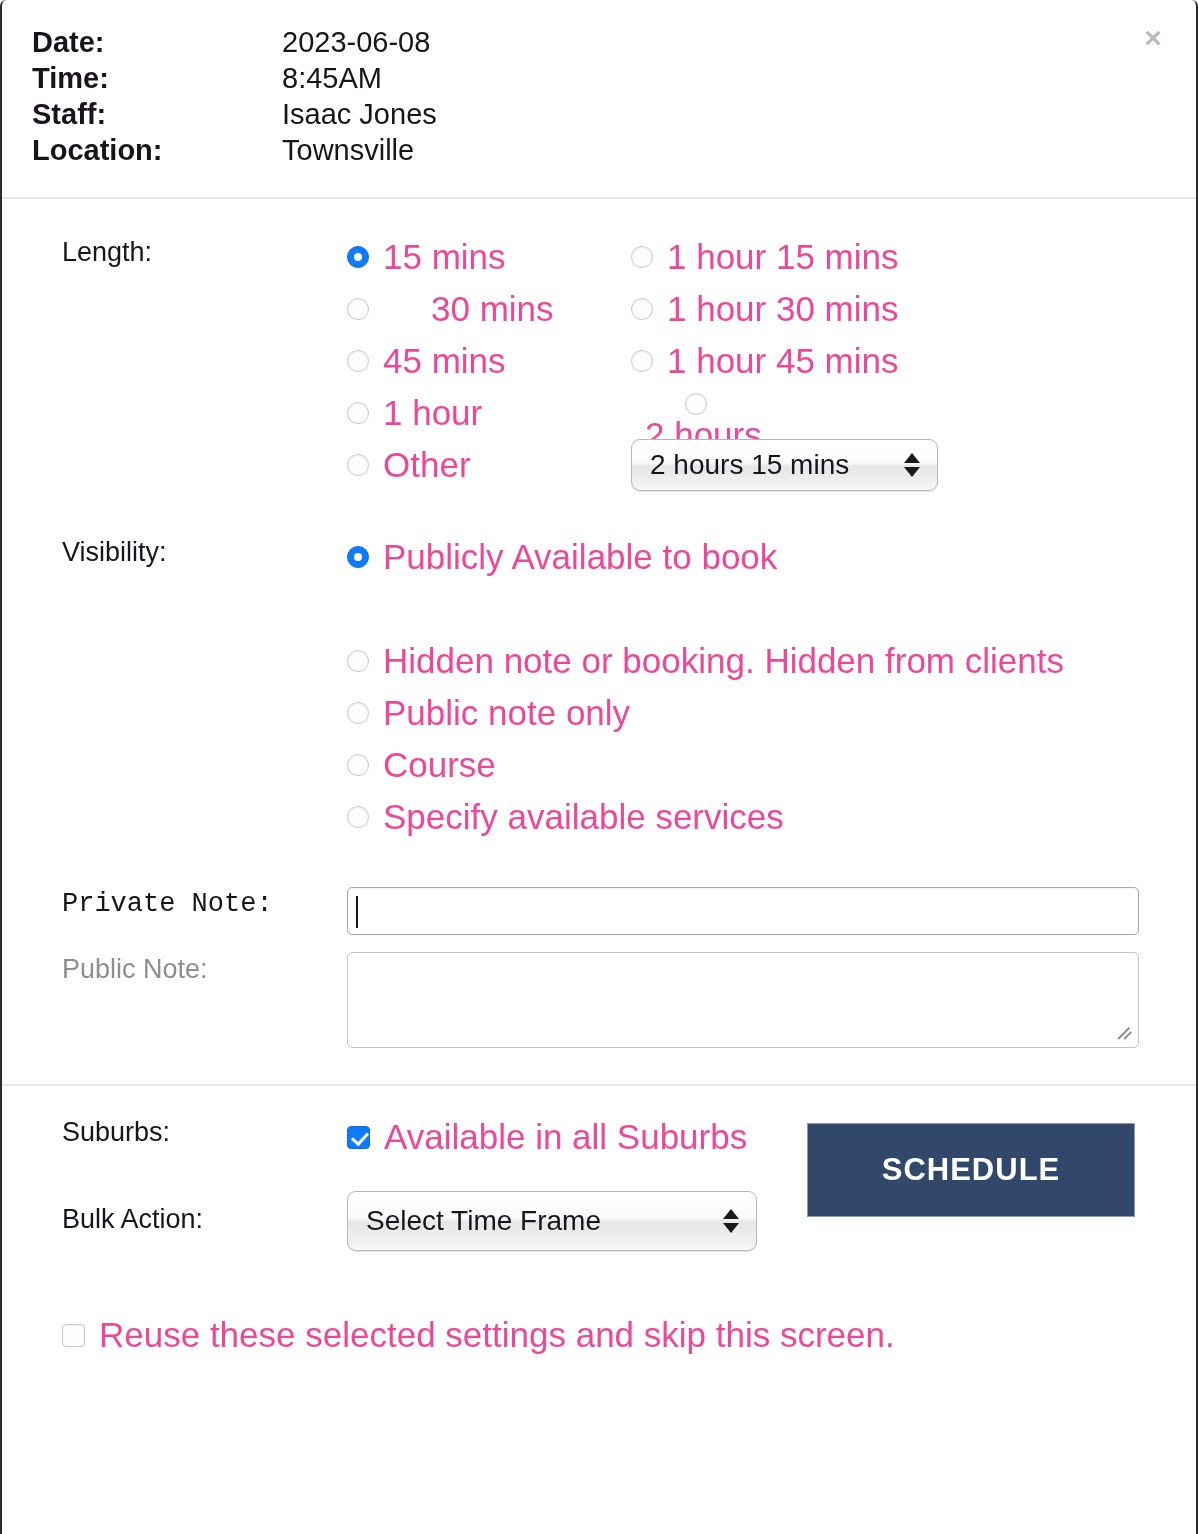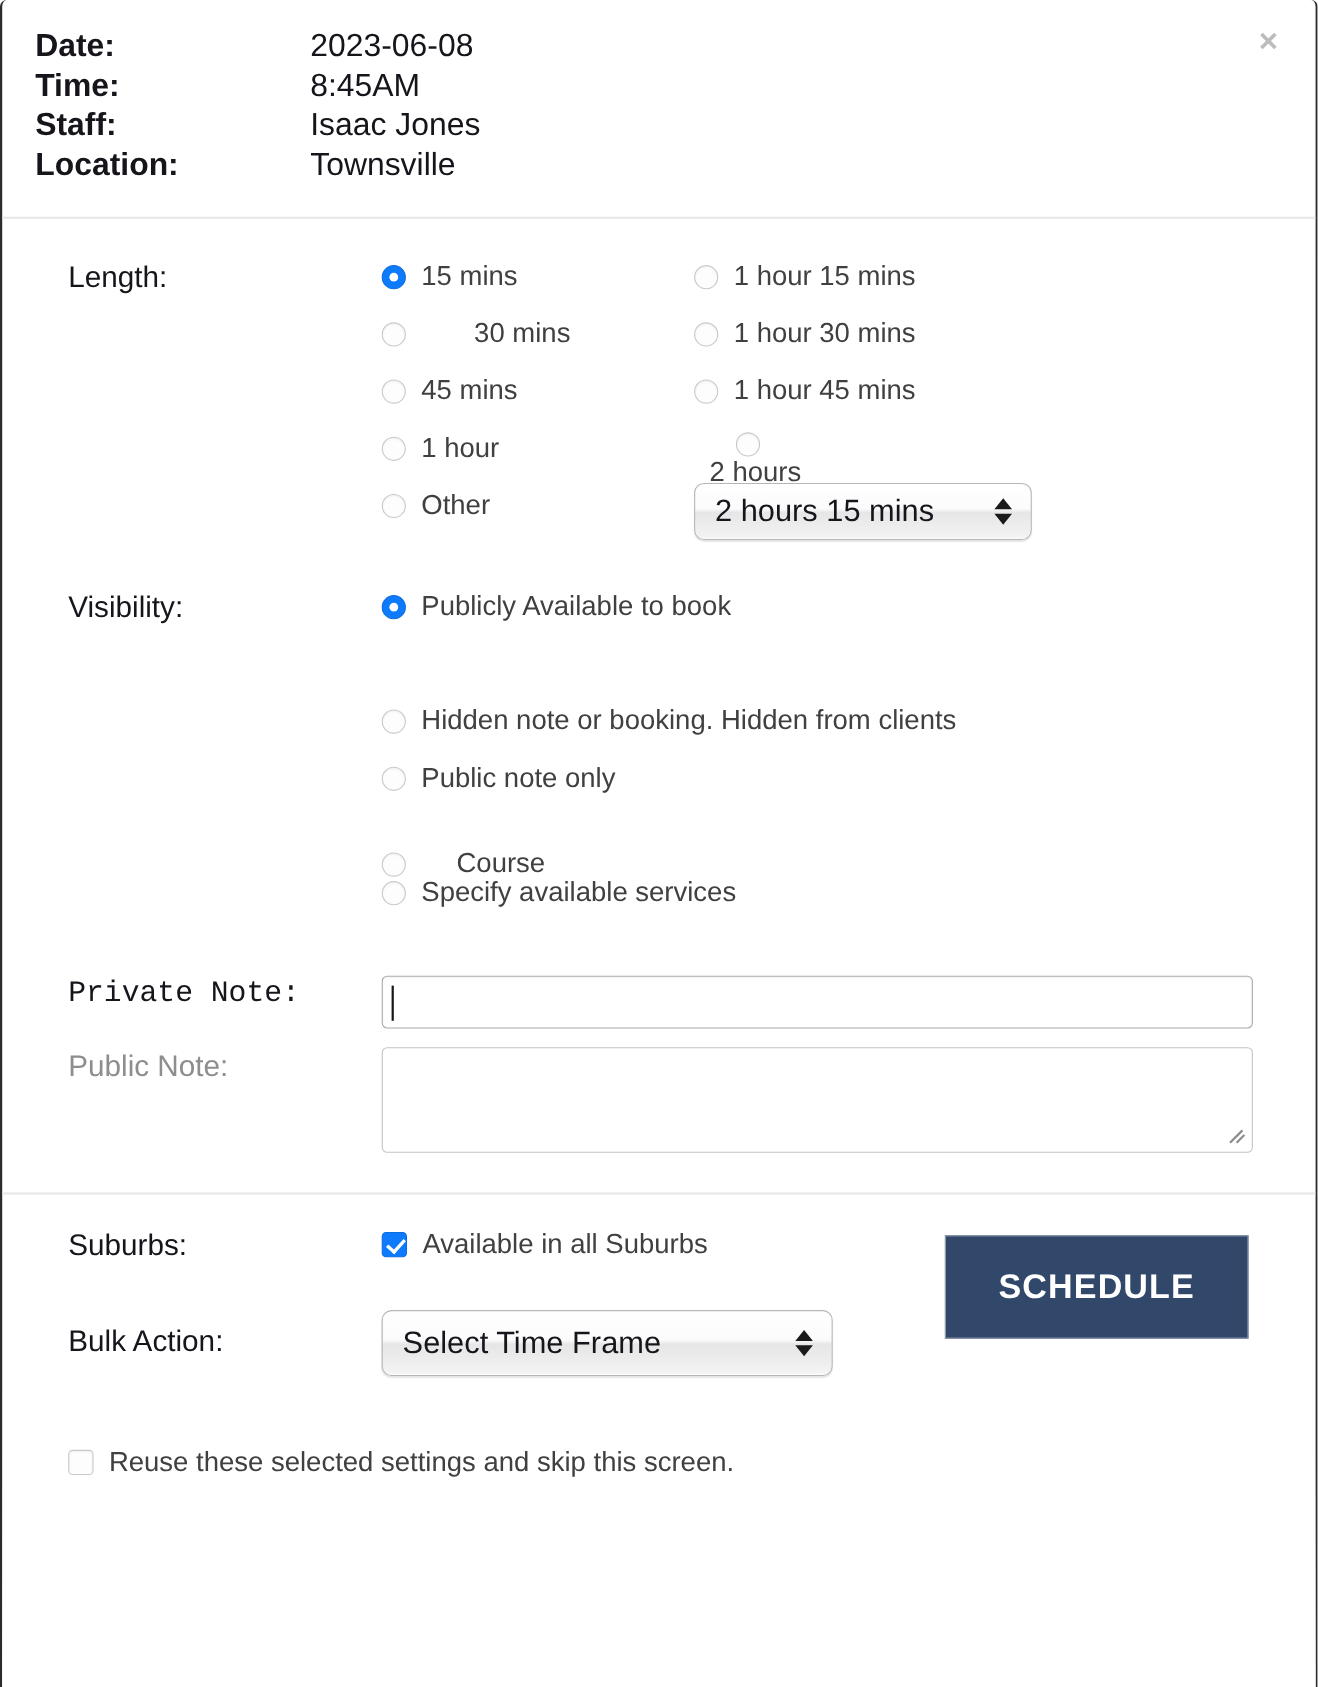--- a/index.html
+++ b/index.html
@@ -100,22 +100,22 @@
   }
   .radio.sel::after {
     content: "";
     position: absolute;
     left: 6px; top: 6px;
     width: 8px; height: 8px;
     border-radius: 50%;
     background: #ffffff;
   }
   .opt-label {
-    font-size: 25px;
-    color: #404040;
+    font-size: 35px;
+    color: #ec4899;
     margin-left: 14px;
     white-space: nowrap;
   }
 
   
   .cb {
     width: 23px; height: 23px;
     border-radius: 4px;
     background: #fdfdfd;
     border: 1px solid #c9c9c9;
@@ -225,21 +225,21 @@
   
   #modal-footer {
     position: relative;
     border-top: 2px solid #e8e8e8;
     height: 136px;
   }
   #schedule-btn {
     position: absolute;
     right: 61px;
     top: 37px;
-    width: 276px;
+    width: 328px;
     height: 94px;
     background: #32486b;
     border: 1px solid #8f9bad;
     color: #ffffff;
     font-size: 31px;
     font-weight: bold;
     letter-spacing: 1px;
     font-family: "Liberation Sans", sans-serif;
     cursor: pointer;
   }
@@ -330,21 +330,21 @@
       <span class="opt-label">Publicly Available to book</span>
     </div>
     <div class="opt" style="left:345px; top:442px;">
       <span class="radio"></span>
       <span class="opt-label">Hidden note or booking. Hidden from clients</span>
     </div>
     <div class="opt" style="left:345px; top:494px;">
       <span class="radio"></span>
       <span class="opt-label">Public note only</span>
     </div>
-    <div class="opt" style="left:345px; top:572px;gap:32px;">
+    <div class="opt" style="left:345px; top:546px;">
       <span class="radio"></span>
       <span class="opt-label">Course</span>
     </div>
     <div class="opt" style="left:345px; top:598px;">
       <span class="radio"></span>
       <span class="opt-label">Specify available services</span>
     </div>
 
     <div class="field-label" style="position:absolute; left:60px; top:690px;font-family:Liberation Mono, monospace;">Private Note:</div>
     <input class="txt-input" id="private-note" type="text" style="left: 345px; top: 688px; width: 792px; height: 48px;" value="">

